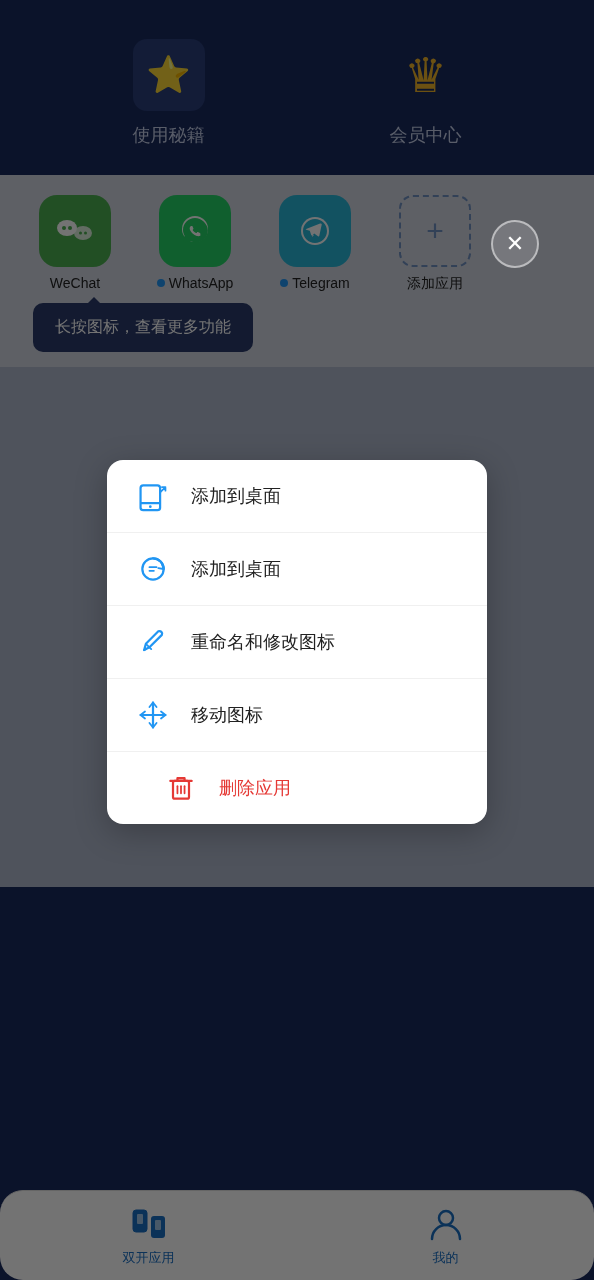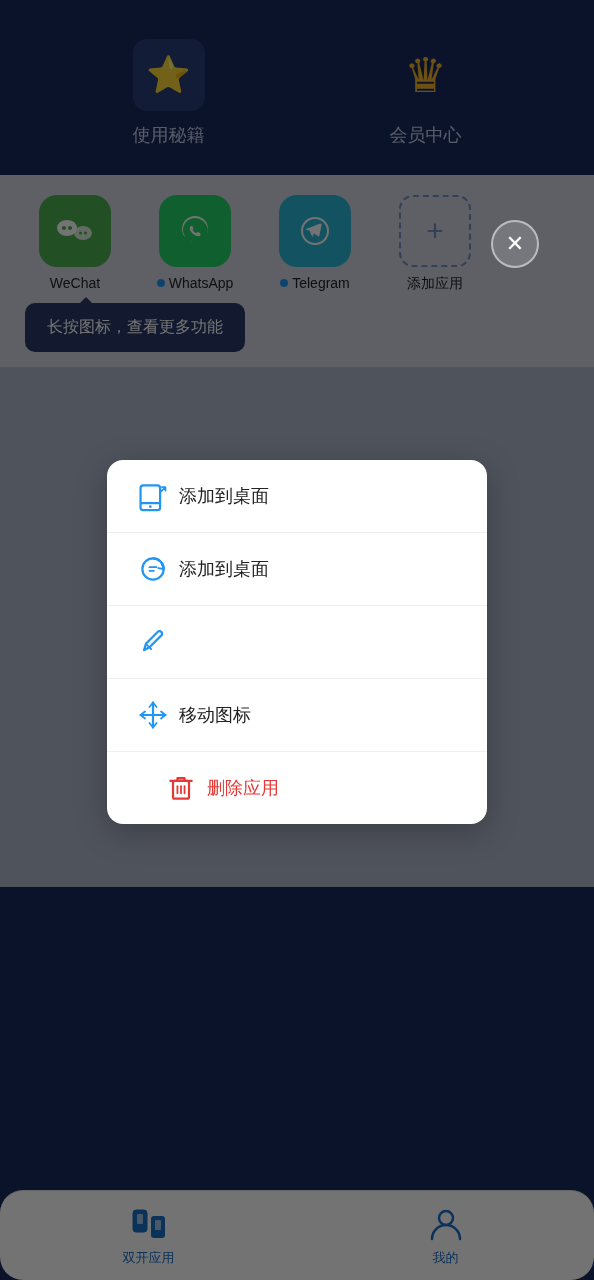--- a/index.html
+++ b/index.html
@@ -133,21 +133,21 @@
     .tooltip::before {
       content: '';
       position: absolute;
       top: -12px;
       left: 55px;
       border: 6px solid transparent;
       border-bottom-color: #2a3a6a;
     }
 
     .tooltip-wrap {
-      padding: 0 0 15px 5px;
+      padding: 0 0 15px 13px;
     }
 
     
     .overlay {
       position: absolute;
       top: 0;
       left: 0;
       width: 100%;
       height: 100%;
       background: rgba(0,0,0,0.55);
@@ -184,21 +184,21 @@
       border-radius: 16px;
       z-index: 20;
       overflow: hidden;
       box-shadow: 0 8px 32px rgba(0,0,0,0.25);
     }
 
     .menu-item {
       display: flex;
       align-items: center;
       padding: 18px 28px;
-      gap: 8px;
+      gap: 20px;
       cursor: pointer;
       border-bottom: 1px solid #f0f0f0;
     }
 
     .menu-item:last-child {
       border-bottom: none;
       margin-left: 28px;
     }
 
     .menu-icon {
@@ -384,20 +384,21 @@
   </div>
 
   <div class="menu-item">
     <div class="menu-icon">
       <svg class="icon-svg" viewBox="0 0 36 36" fill="none">
         <path d="M8 27L10 20 24 6a3 3 0 0 1 4 4L14 24z" stroke="#2196f3" stroke-width="2.5" stroke-linecap="round" stroke-linejoin="round" fill="none"></path>
         <path d="M10 20l6 6" stroke="#2196f3" stroke-width="2" stroke-linecap="round"></path>
         <path d="M8 27l2-1" stroke="#2196f3" stroke-width="2" stroke-linecap="round"></path>
       </svg>
     </div>
+    <span class="menu-label">重命名和修改图标</span>
   </div>
 
   <div class="menu-item">
     <div class="menu-icon">
       <svg class="icon-svg" viewBox="0 0 36 36" fill="none">
         <path d="M18 4v28M4 18h28" stroke="#2196f3" stroke-width="2.5" stroke-linecap="round"></path>
         <path d="M18 4l-4 5M18 4l4 5" stroke="#2196f3" stroke-width="2" stroke-linecap="round" stroke-linejoin="round"></path>
         <path d="M18 32l-4-5M18 32l4-5" stroke="#2196f3" stroke-width="2" stroke-linecap="round" stroke-linejoin="round"></path>
         <path d="M4 18l5-4M4 18l5 4" stroke="#2196f3" stroke-width="2" stroke-linecap="round" stroke-linejoin="round"></path>
         <path d="M32 18l-5-4M32 18l-5 4" stroke="#2196f3" stroke-width="2" stroke-linecap="round" stroke-linejoin="round"></path>

